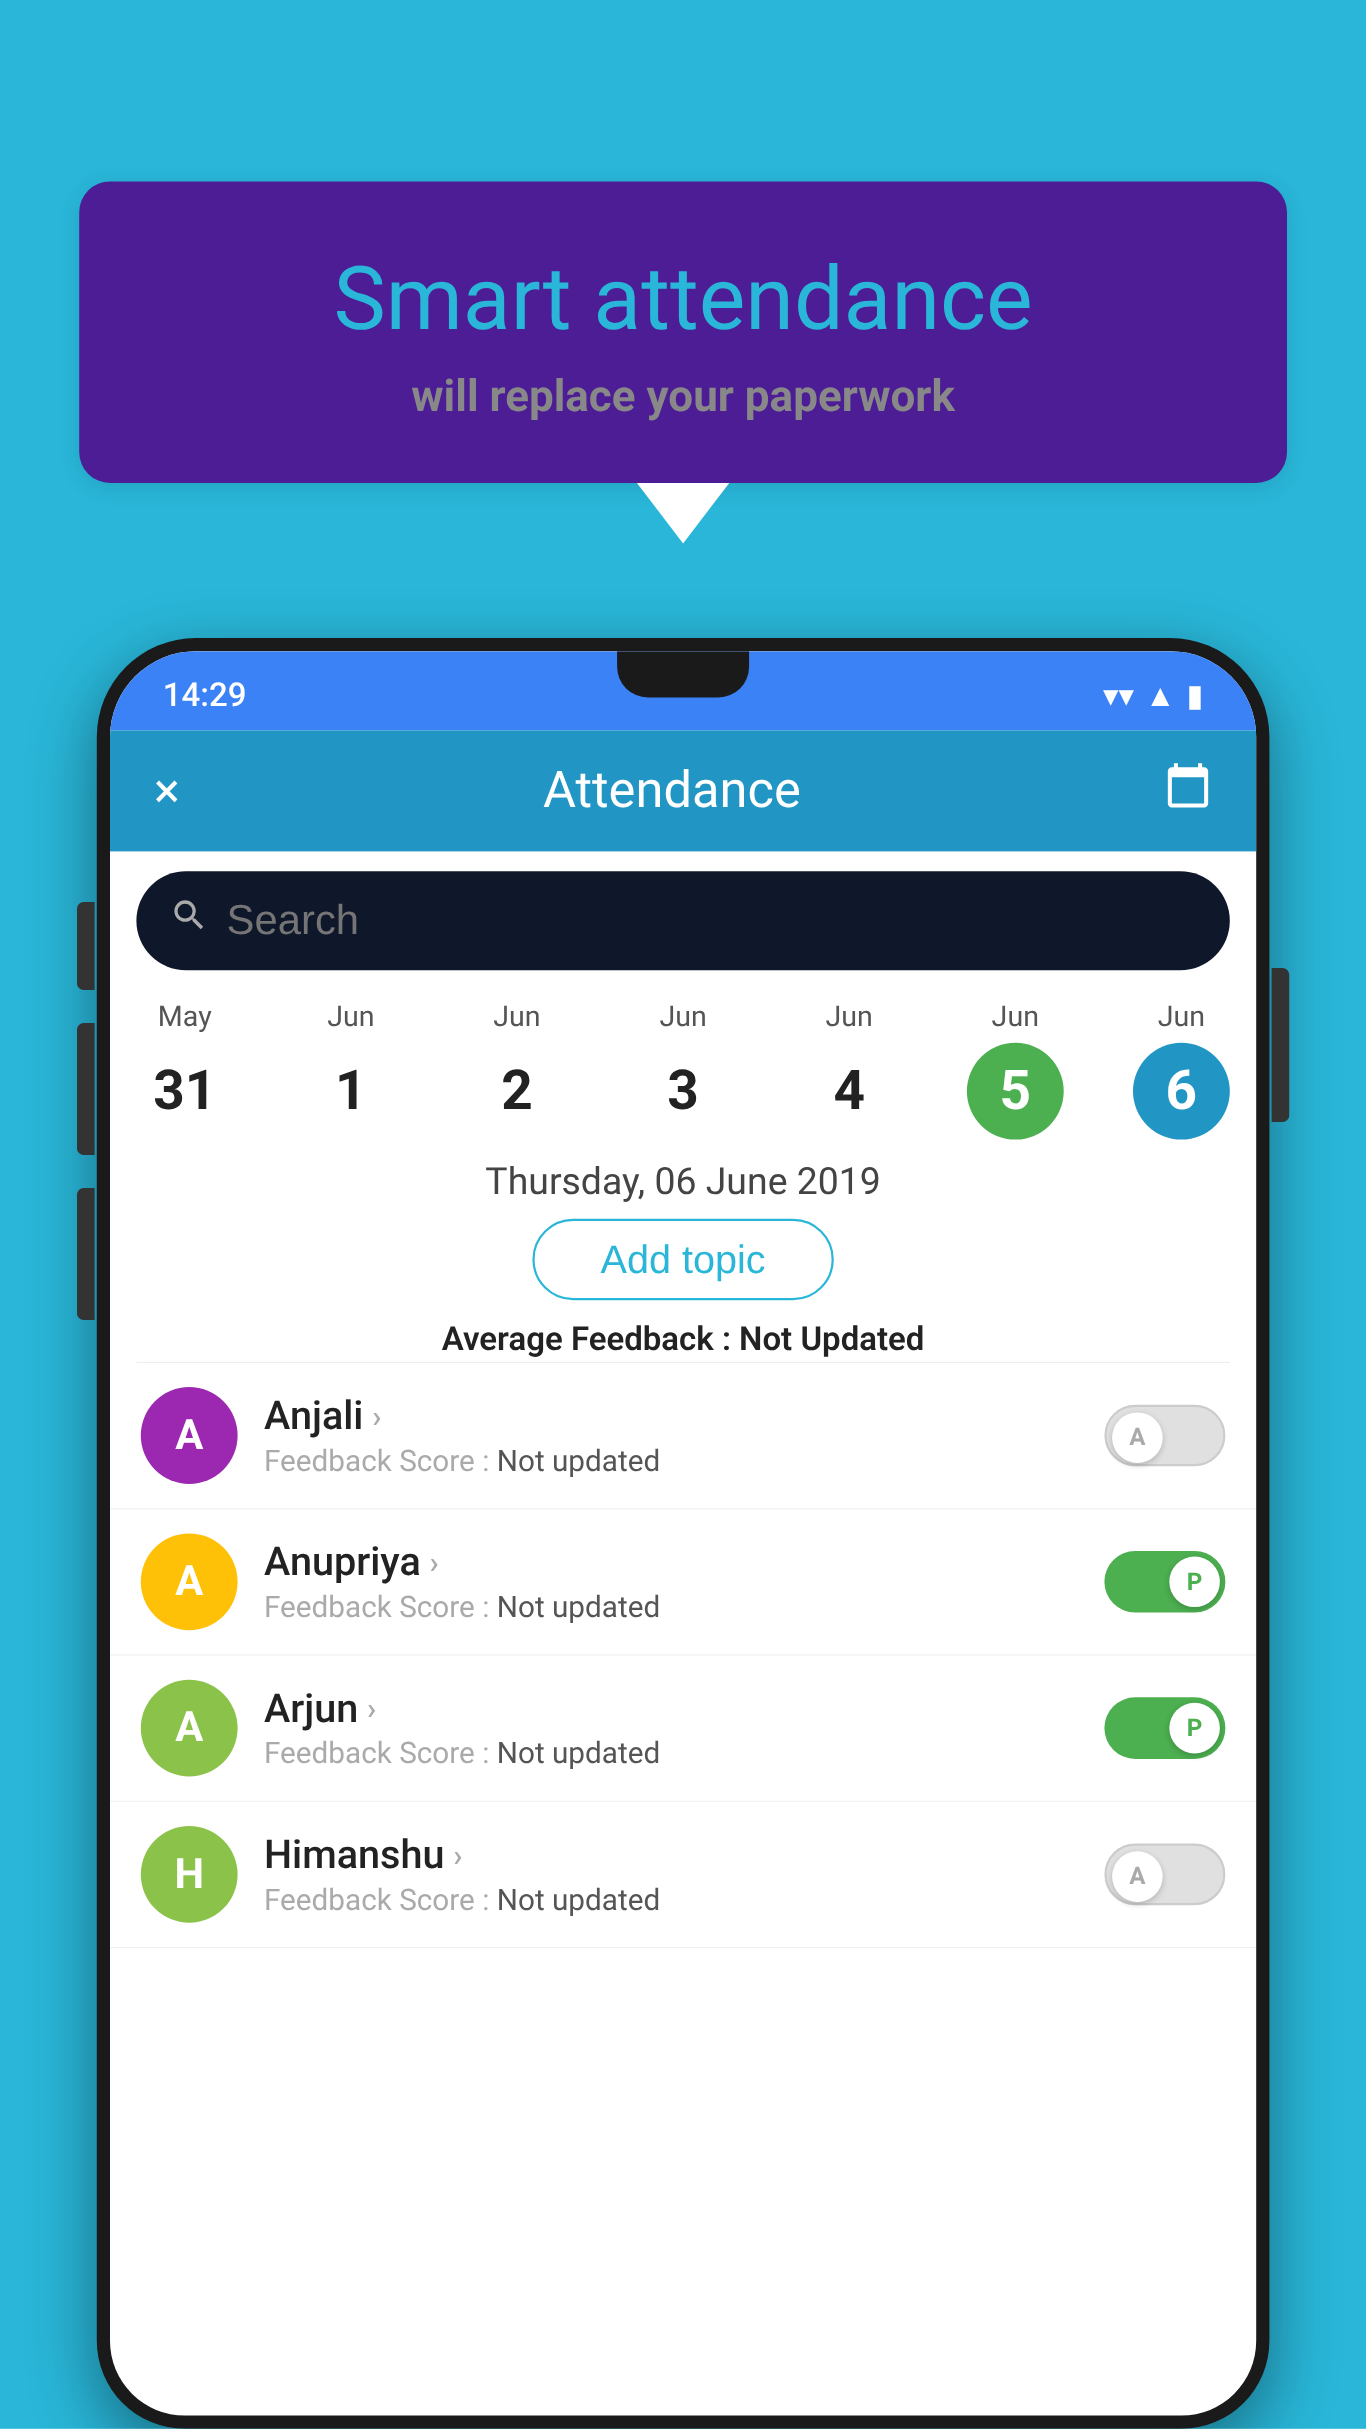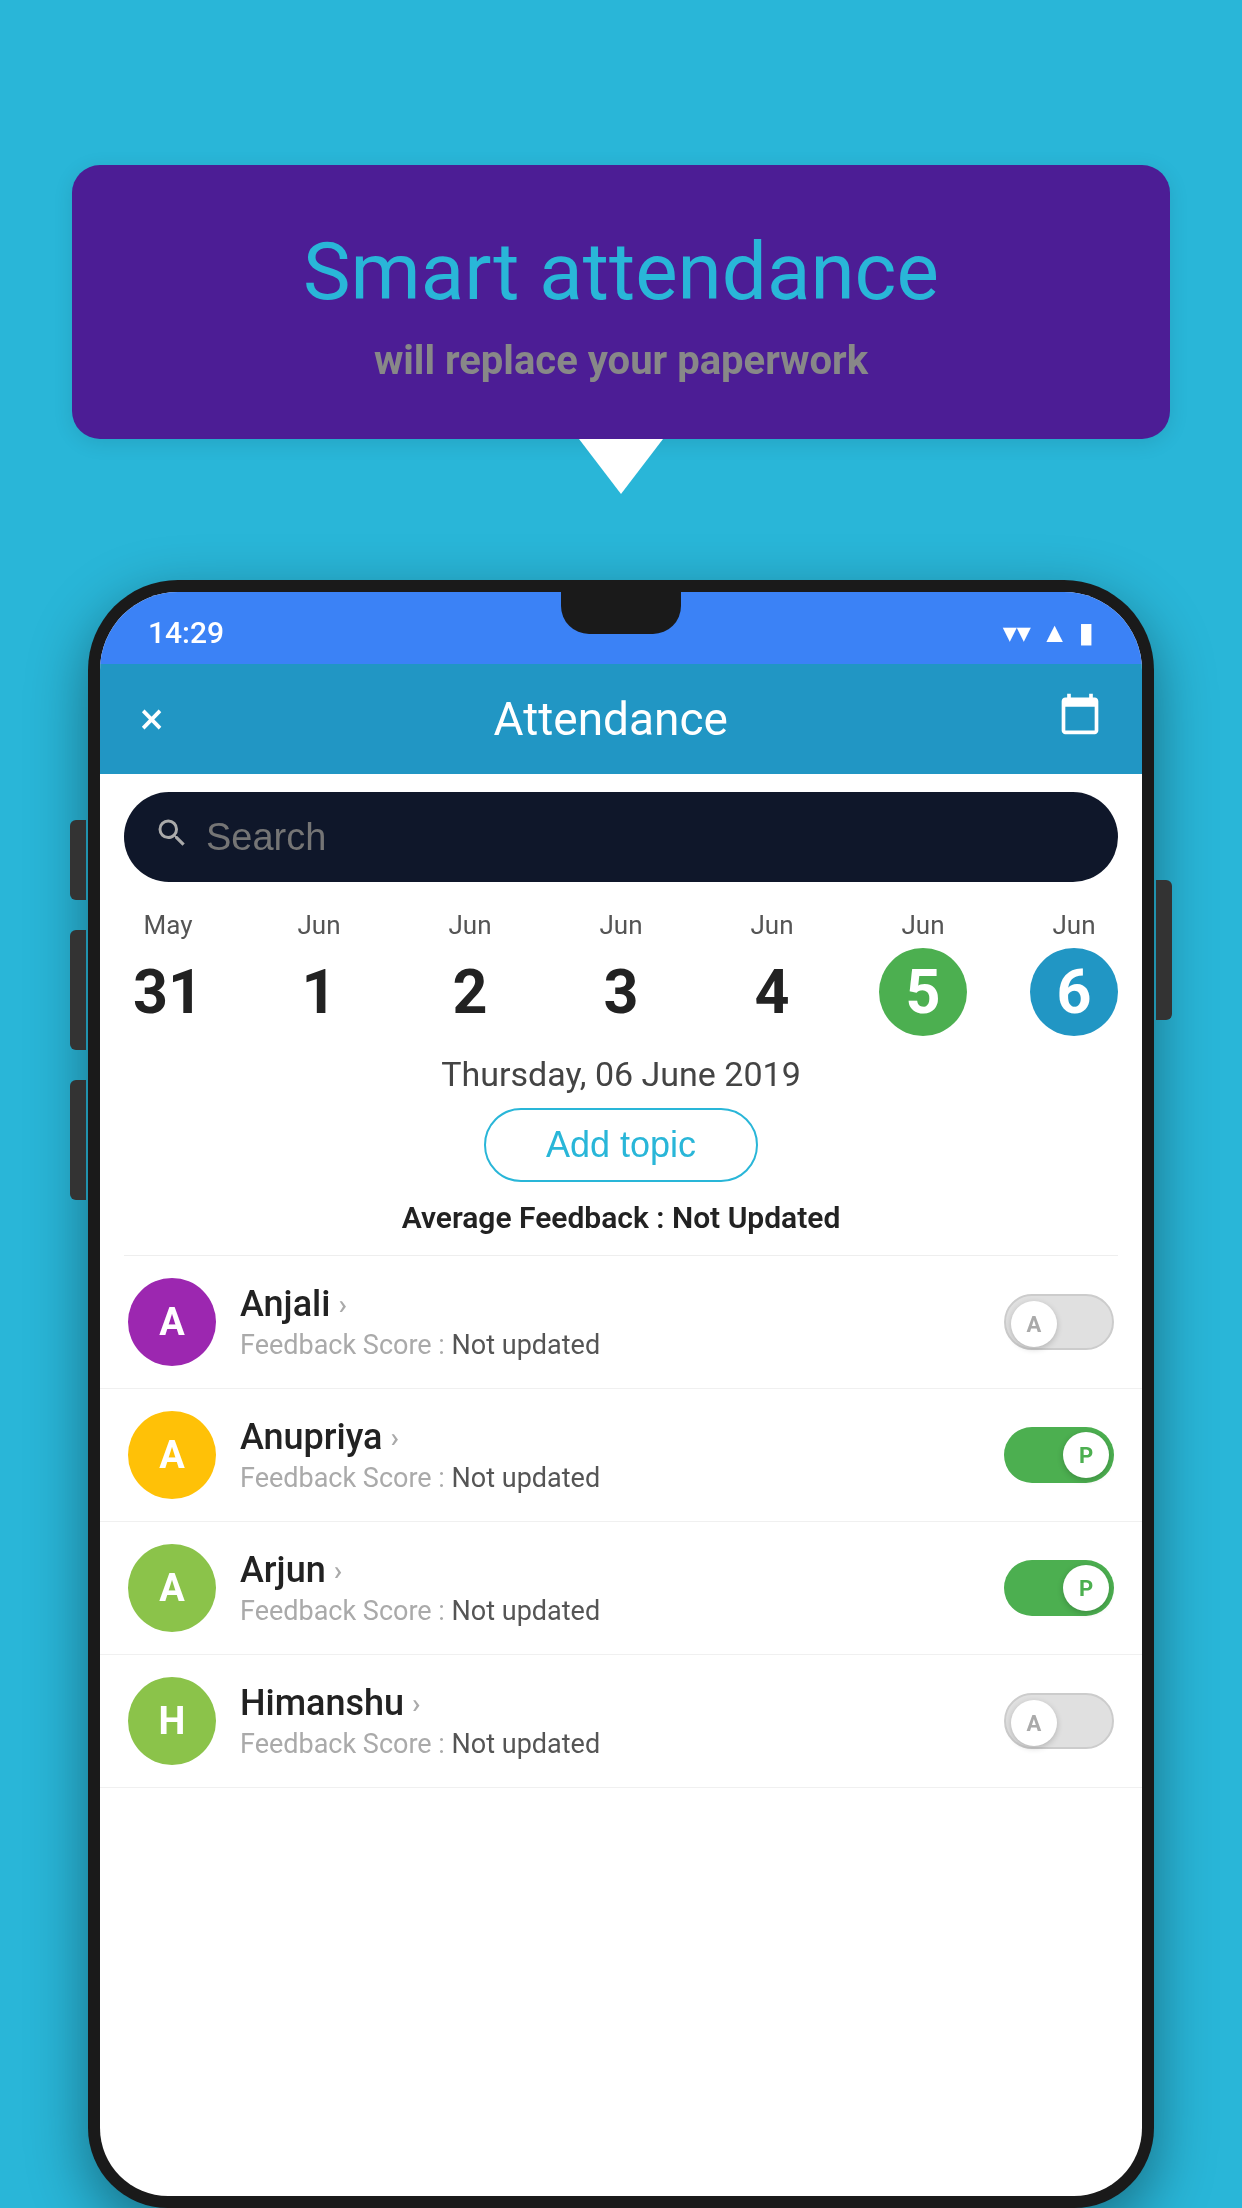--- a/index.html
+++ b/index.html
@@ -176,21 +176,21 @@
       gap: 8px;
     }
 
     .cal-month {
       font-size: 26px;
       color: #555;
       font-weight: 400;
     }
 
     .cal-num {
-      font-size: 61px;
+      font-size: 50px;
       font-weight: 700;
       color: #222;
       width: 88px;
       height: 88px;
       display: flex;
       align-items: center;
       justify-content: center;
       border-radius: 50%;
     }
 
@@ -224,21 +224,21 @@
       color: #29B6D8;
       cursor: pointer;
       width: fit-content;
     }
 
     
     .avg-feedback {
       text-align: center;
       font-size: 30px;
       color: #888;
-      margin-bottom: 20px;
+      margin-bottom: 3px;
     }
 
     .avg-feedback span {
       color: #222;
       font-weight: 600;
     }
 
     
     .divider {
       height: 1px;

